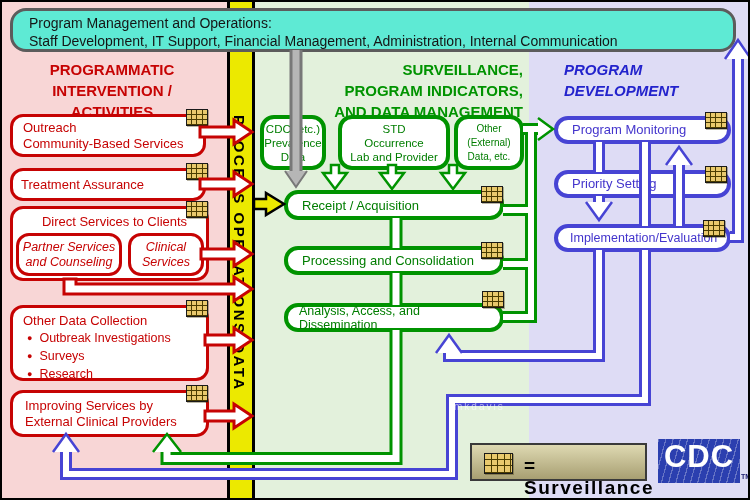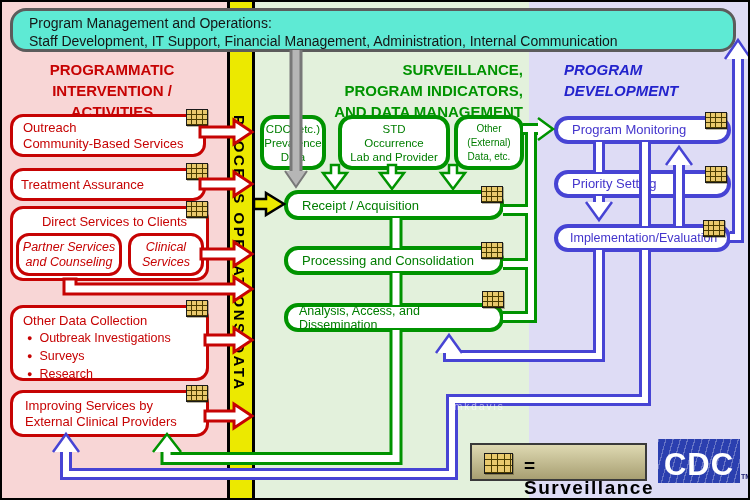--- a/index.html
+++ b/index.html
@@ -27,21 +27,21 @@
                      repeating-linear-gradient(to bottom,transparent 0 3.9px,#4a3c00 3.9px 4.9px);
     box-shadow:1px 1px 0 rgba(60,50,0,.35);z-index:30;}
   .gicon.lg{width:29px;height:21px;background-image:repeating-linear-gradient(to right,transparent 0 5.5px,#4a3c00 5.5px 6.5px),repeating-linear-gradient(to bottom,transparent 0 5.2px,#4a3c00 5.2px 6.2px);}
   #overlay{position:absolute;left:0;top:0;z-index:40;pointer-events:none;}
   .bullet{list-style:none;margin:0;padding:0 0 0 14px;font-size:12.5px;line-height:17px;}
   .bullet li::before{content:"●";font-size:9px;margin-right:7px;position:relative;top:-1px;}
   #legend{position:absolute;left:468px;top:441px;width:177px;height:38px;background:linear-gradient(#ded9b2,#a89f72);border:2px solid #3a3a3a;box-sizing:border-box;z-index:25;}
   #legend .txt{position:absolute;left:52px;top:10px;font-weight:bold;font-size:19px;letter-spacing:1.5px;color:#000;}
   #cdc-logo{position:absolute;left:656px;top:437px;width:82px;height:44px;background:#2b3faf;z-index:25;
     background-image:repeating-linear-gradient(105deg,rgba(255,255,255,.28) 0 1.2px,transparent 1.2px 7px);
-    display:flex;align-items:flex-end;justify-content:center;color:#fff;font-weight:bold;font-size:31px;letter-spacing:1px;}
+    display:flex;align-items:flex-start;justify-content:center;color:#fff;font-weight:bold;font-size:31px;letter-spacing:1px;}
   #cdc-tm{position:absolute;left:739px;top:471px;font-size:7px;font-weight:bold;color:#1a1a6e;z-index:25;}
   #wmark{position:absolute;left:452px;top:399px;font-size:10px;letter-spacing:2px;color:rgba(255,255,255,.6);z-index:45;}
 </style>
 </head>
 <body>
 
 <div id="canvas">
 
   <div id="col-pink" class="col"></div>
   <div id="col-bar" class="col"></div>

